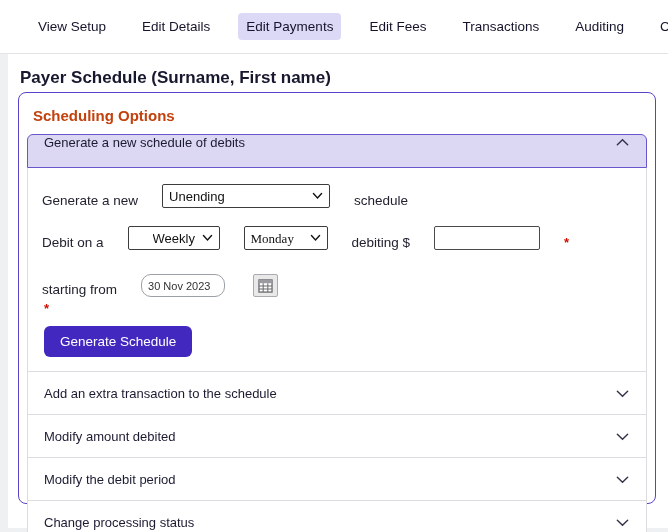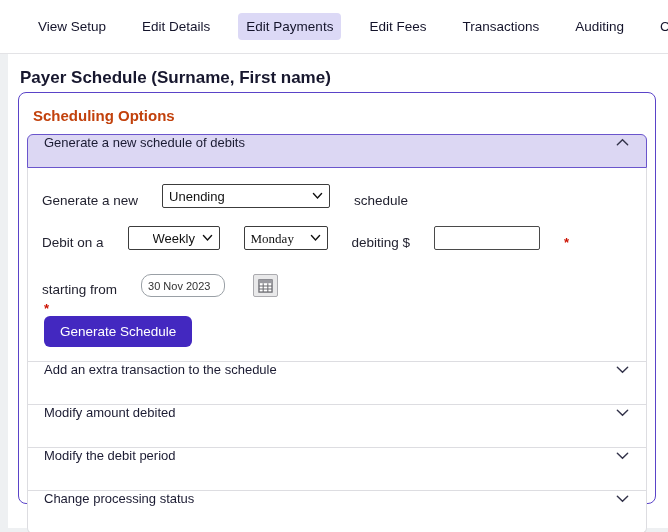--- a/index.html
+++ b/index.html
@@ -48,21 +48,21 @@
     display: flex; align-items: flex-start; justify-content: space-between;
     padding: 0 16px; cursor: pointer;
   }
   .acc-label { font-size: 13px; color: #1b1b32; }
   .acc-body {
     border: 1px solid #dddde1; border-top: none;
     padding: 16px 14px 14px 14px; background: #ffffff;
   }
   .acc-row {
     border: 1px solid #dddde1; border-top: none;
-    height: 43px; display: flex; align-items: flex-start;
+    height: 43px; display: flex; align-items: center;
     justify-content: space-between; padding: 0 16px;
     background: #ffffff; cursor: pointer;
   }
   .acc-row:last-child { border-radius: 0 0 6px 6px; }
   .chevron { display: flex; align-items: center; }
   
   .form-line {
     display: flex; align-items: flex-end; flex-wrap: wrap;
     font-size: 13.5px; color: #222230; gap: 24px;
   }
@@ -94,21 +94,21 @@
   }
   .req { color: #cc1100; font-weight: bold; font-size: 13px; }
   .req-line { margin-top: 4px; padding-left: 2px; }
   .cal-btn {
     width: 25px; height: 23px; margin-left: 4px;
     background: #e9e9ea; border: 1px solid #ababaf; border-radius: 2px;
     display: inline-flex; align-items: center; justify-content: center;
     cursor: pointer;
   }
   .generate-btn {
-    margin-top: 0; margin-left: 2px;
+    margin-top: 10px; margin-left: 2px;
     background: #4328c0; color: #ffffff;
     font-family: "Liberation Sans", sans-serif;
     font-size: 13.5px; border: none; border-radius: 6px;
     padding: 8px 16px; cursor: pointer;
   }
 </style>
 </head>
 <body>
 
 <div class="navbar">

